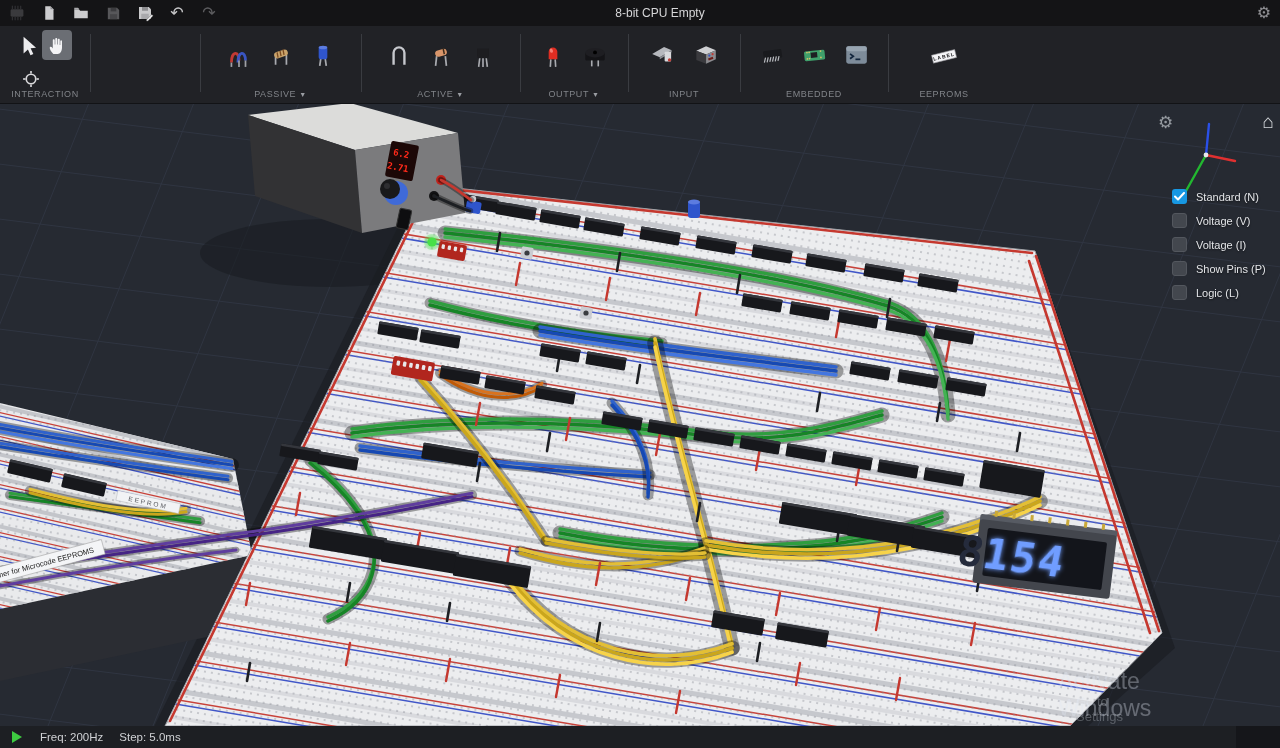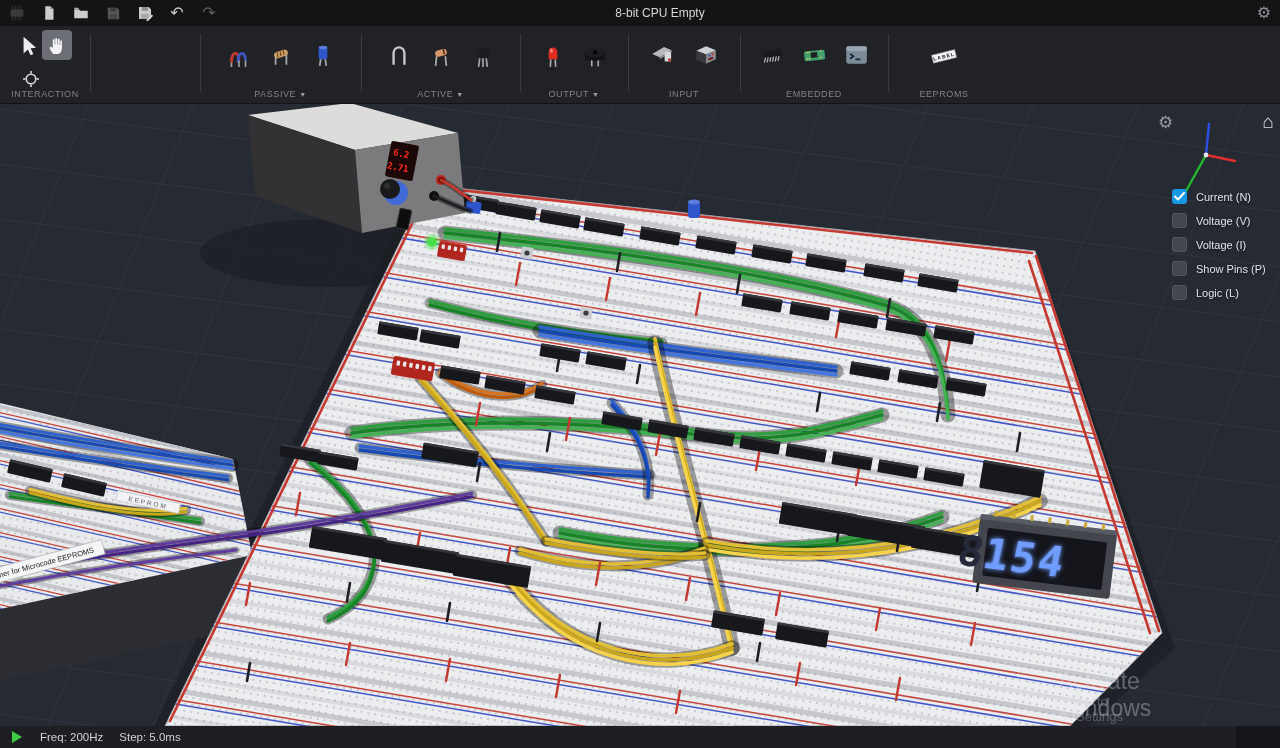--- a/index.html
+++ b/index.html
@@ -987,21 +987,21 @@
    <circle cx="28" cy="38" r="2.4" fill="#e8e8ea" stroke="none"></circle>
       </g>
     </svg>
   <div id="checks">
       <div class="chk-row">
         <div class="chk-box on" style="background: rgb(23, 152, 227);">
           <svg width="11" height="9" viewBox="0 0 11 9">
             <polyline points="1,4.5 4,7.5 10,1" fill="none" stroke="#fff" stroke-width="2" stroke-linecap="round" stroke-linejoin="round"></polyline>
           </svg>
         </div>
-        <span class="chk-label">Current (N)</span>
+        <span class="chk-label">Standard (N)</span>
       </div>
       <div class="chk-row">
         <div class="chk-box"></div>
         <span class="chk-label">Voltage (V)</span>
       </div>
       <div class="chk-row">
         <div class="chk-box"></div>
         <span class="chk-label">Voltage (I)</span>
       </div>
       <div class="chk-row">

